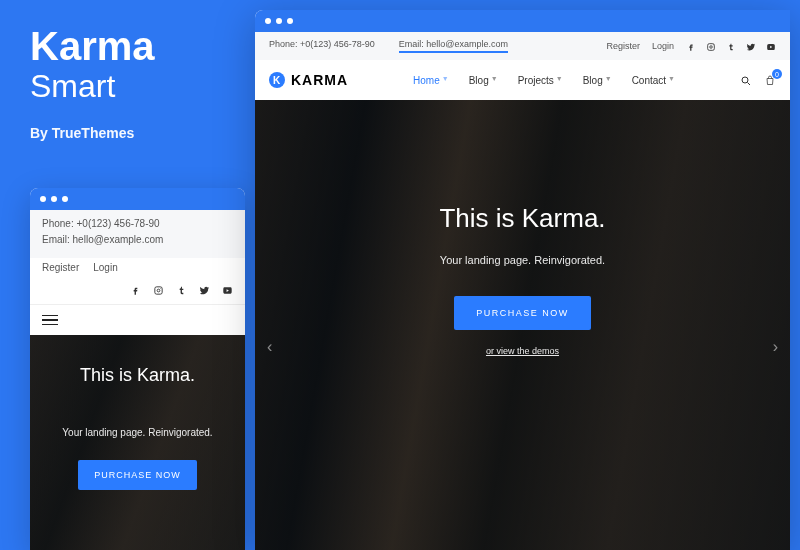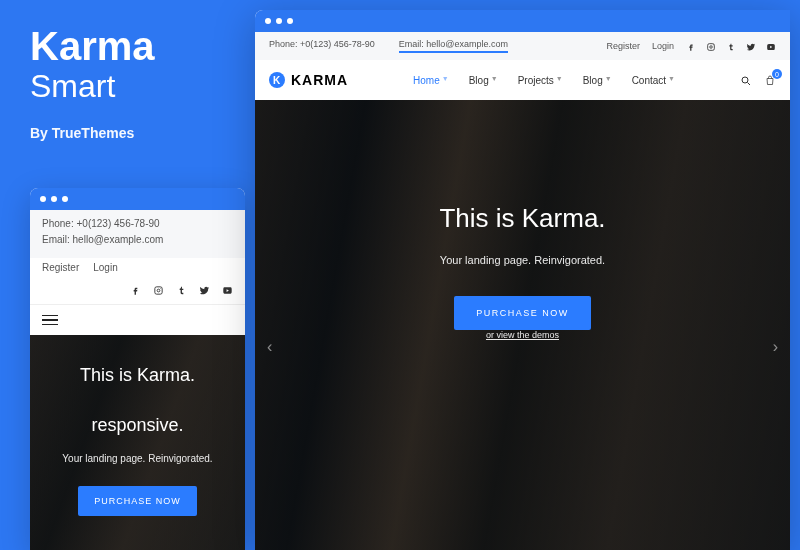--- a/index.html
+++ b/index.html
@@ -36,21 +36,21 @@
 .d-menu{display:flex;gap:20px;font-size:10px;color:#333}
 .d-menu .active{color:#2b7cff}
 .d-menu span{display:flex;align-items:flex-start;gap:2px}
 .dd{font-size:7px;opacity:.5}
 .d-icons{display:flex;gap:12px;font-size:12px;color:#333;position:relative}
 .badge{position:absolute;top:-4px;right:-6px;background:#2b7cff;color:#fff;border-radius:50%;width:10px;height:10px;font-size:7px;display:flex;align-items:center;justify-content:center}
 .d-hero{position:relative;height:460px;background:linear-gradient(rgba(10,20,30,.5),rgba(10,20,30,.5)),linear-gradient(100deg,#2a1e12 0%,#0e0a06 18%,#4a3520 35%,#1a1208 50%,#3a2a1a 70%,#1f170e 100%);color:#fff;text-align:center;padding-top:100px}
 .d-hero h2{font-size:26px;font-weight:300;line-height:1.4}
 .d-hero .sub{font-size:11px;margin-top:18px;opacity:.9}
 .d-hero .btn{display:inline-block;background:#2b7cff;color:#fff;font-size:9px;letter-spacing:1.5px;padding:12px 22px;margin-top:30px;border-radius:2px}
-.d-hero .link{display:block;font-size:9px;margin-top:0;text-decoration:underline;opacity:.9}
+.d-hero .link{display:block;font-size:9px;margin-top:16px;text-decoration:underline;opacity:.9}
 .arrow{position:absolute;top:50%;color:#fff;opacity:.5;font-size:16px;padding:8px}
 .arrow.l{left:4px}.arrow.r{right:4px}
 svg{width:1em;height:1em;fill:currentColor;vertical-align:middle}
 </style>
 </head>
 <body>
 
 <div class="title-block">
   <h1>Karma</h1>
   <div class="thin">Smart</div>
@@ -94,21 +94,20 @@
     <div class="burger">
         <span></span>
         <span></span>
         <span></span>
       </div>
   </div>
   <div class="m-hero">
     <h2>
       <span>This is Karma.</span><br>
       <br>
-      <span>responsive.</span>
     </h2>
     <div class="sub">Your landing page. Reinvigorated.</div>
     <div class="btn">PURCHASE NOW</div>
   </div>
 </div>
 
 <div class="desktop">
   <div class="dots">
       <span></span>
       <span></span>

